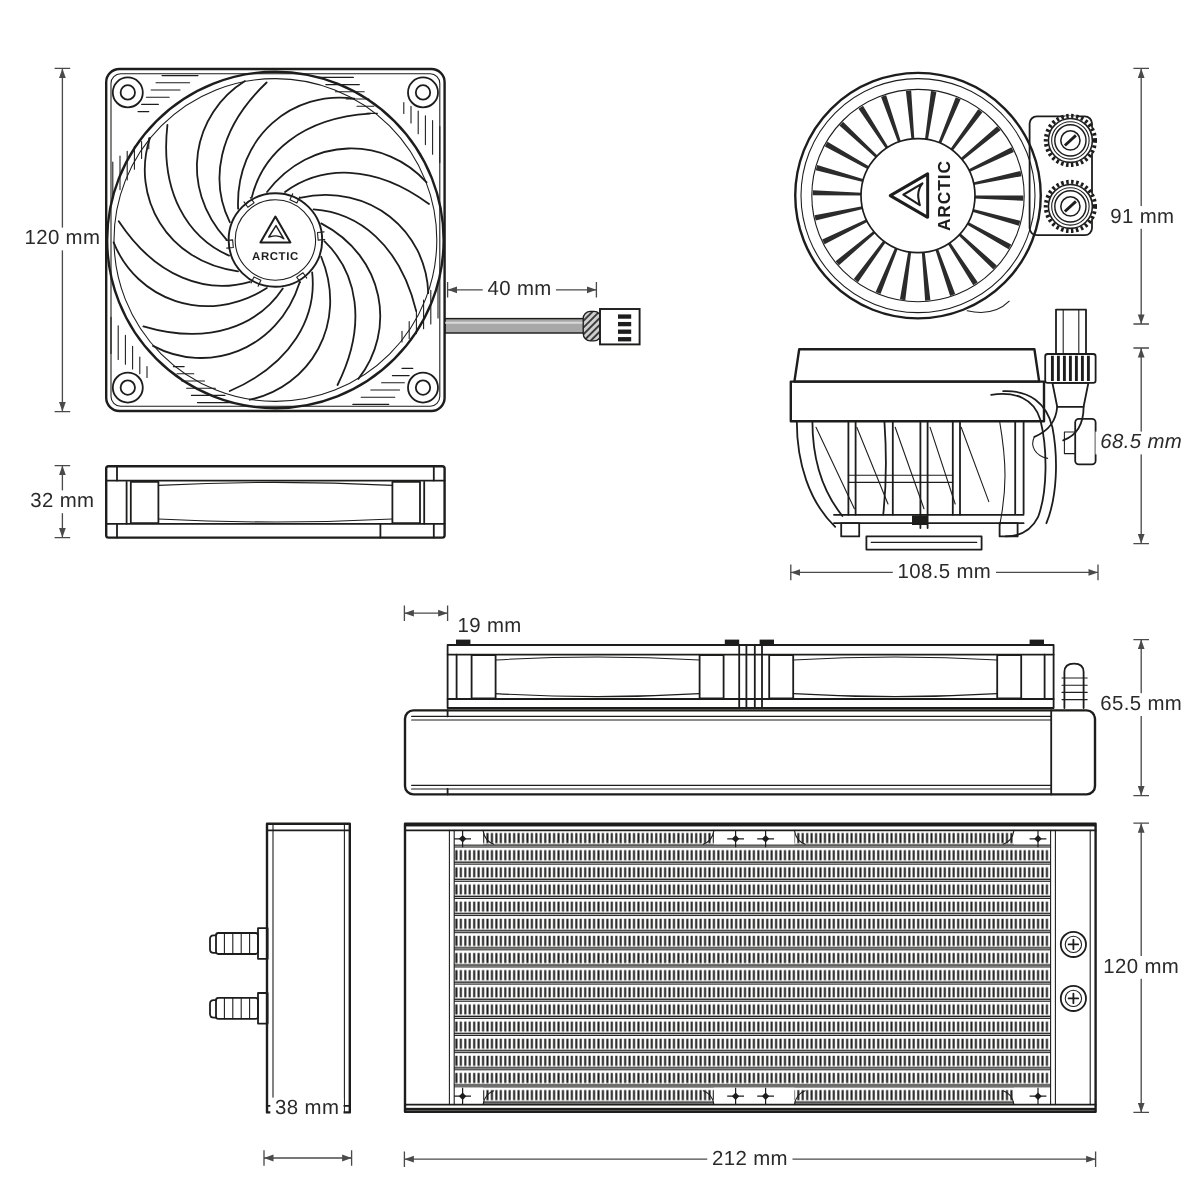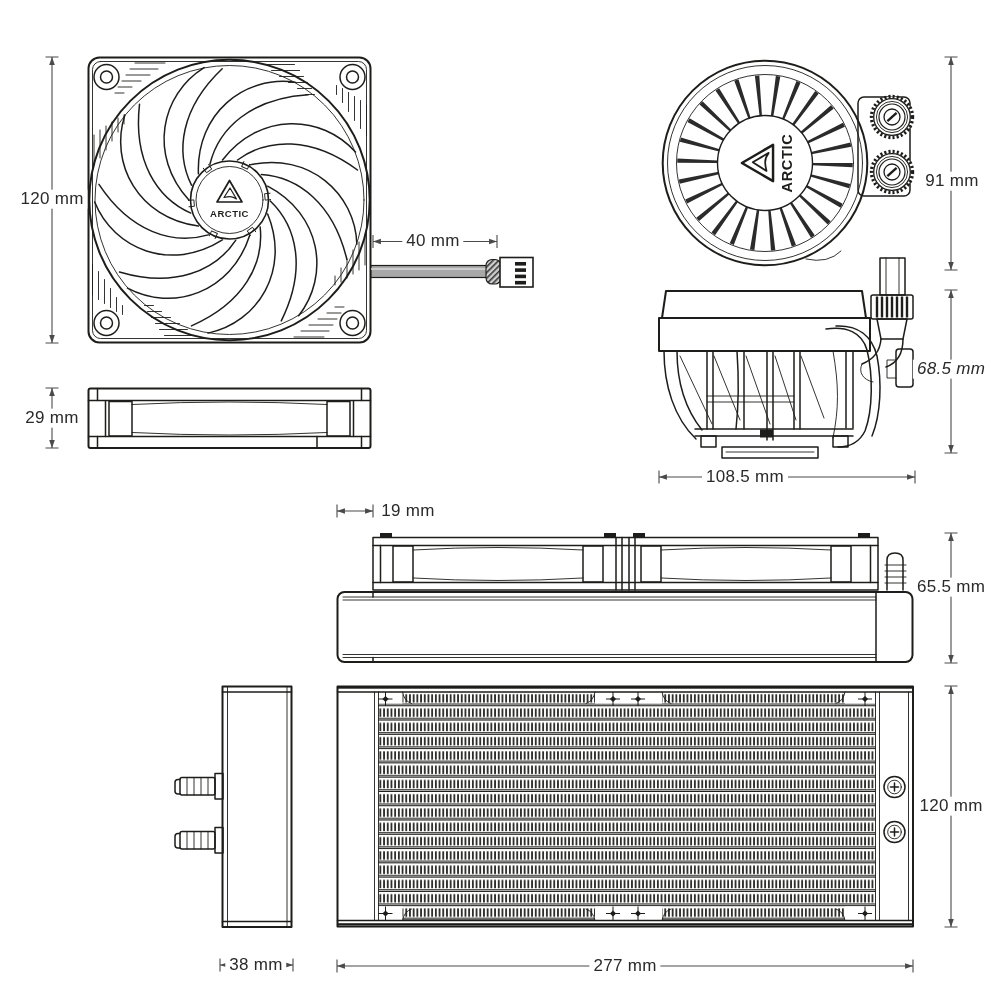--- a/index.html
+++ b/index.html
@@ -325,22 +325,22 @@
     <g>
       <line class="dimln" x1="337" y1="966" x2="913" y2="966" marker-start="url(#arw)" marker-end="url(#arw)"></line>
       <path class="dimln" d="M337,959.5 V972.5 M913,959.5 V972.5"></path>
     </g>
   </g>
 </svg>
 
 <span class="dim-label" style="left:52px;top:199px;">120 mm</span>
 <span class="dim-label" style="left:433px;top:241px;">40 mm</span>
 <span class="dim-label" style="left:952px;top:163px;margin-top:18px;">91 mm</span>
-<span class="dim-label" style="left:52px;top:418px;">29 mm</span>
+<span class="dim-label" style="left:52px;top:418px;">32 mm</span>
 <span class="dim-label" style="left:951px;top:369px;font-style:italic;">68.5 mm</span>
-<span class="dim-label" style="left:745px;top:477px;">108.5 mm</span>
-<span class="dim-label" style="left:408px;top:511px;">19 mm</span>
+<span class="dim-label" style="left:787px;top:477px;">108.5 mm</span>
+<span class="dim-label" style="left:408px;top:522px;">19 mm</span>
 <span class="dim-label" style="left:951px;top:587px;">65.5 mm</span>
 <span class="dim-label" style="left:951px;top:806px;">120 mm</span>
-<span class="dim-label" style="left:256px;top:965px;">38 mm</span>
-<span class="dim-label" style="left:625px;top:966px;">277 mm</span>
+<span class="dim-label" style="left:256px;top:924px;">38 mm</span>
+<span class="dim-label" style="left:625px;top:966px;">212 mm</span>
 
 </div>
 
 </body></html>

